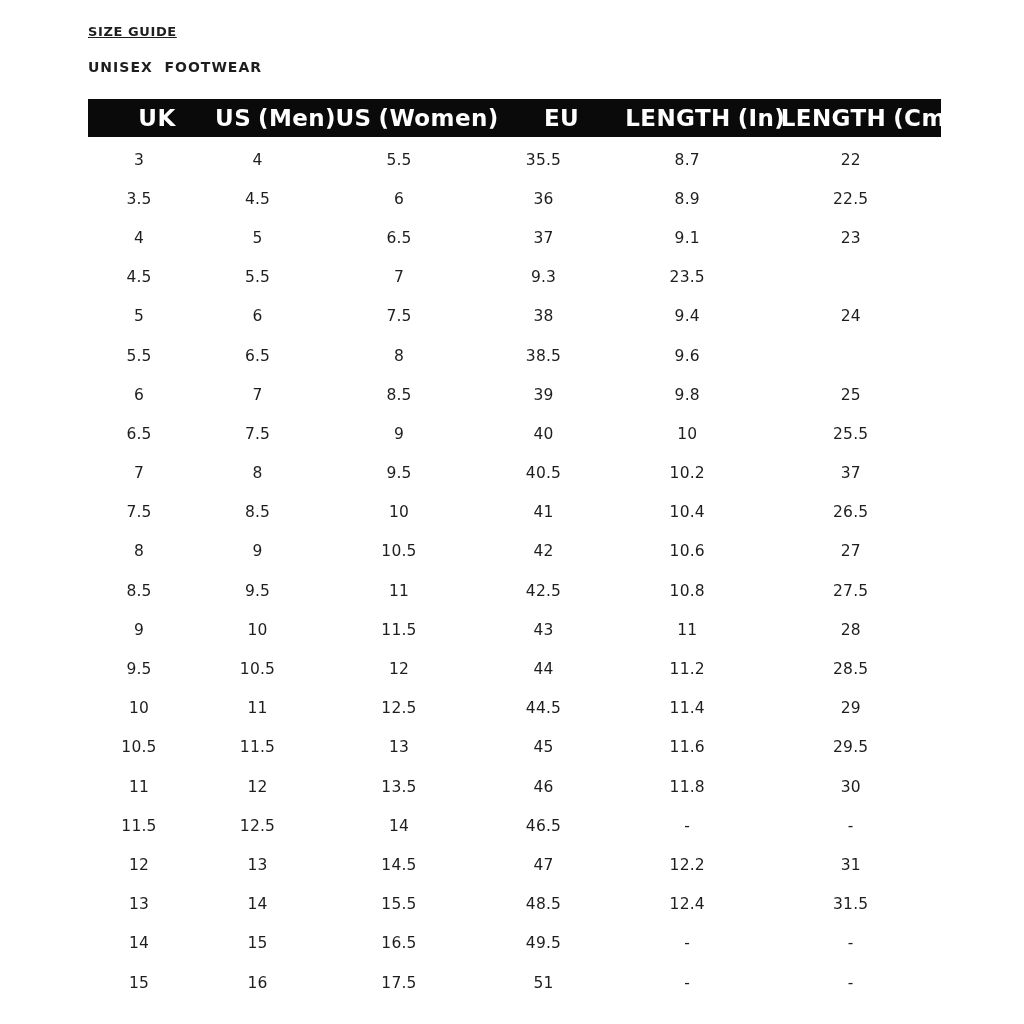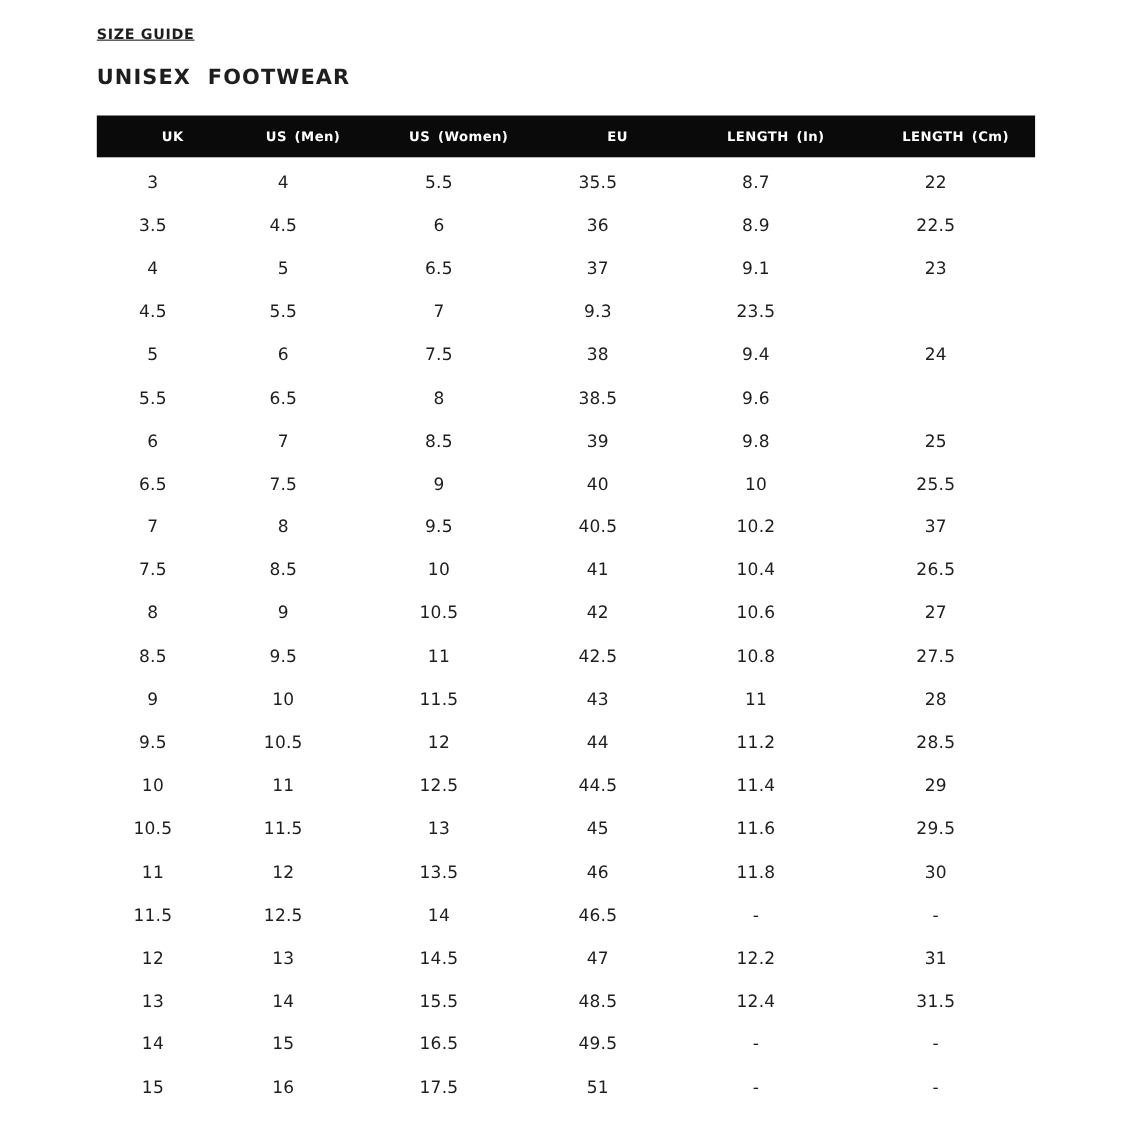--- a/index.html
+++ b/index.html
@@ -24,21 +24,21 @@
   }
   .kicker {
     font-size: 13px;
     font-weight: 700;
     letter-spacing: 0.6px;
     color: var(--body-text);
     text-decoration: underline;
   }
   .title {
     margin-top: 20px;
-    font-size: 19px;
+    font-size: 14px;
     font-weight: 700;
     letter-spacing: 1px;
     white-space: pre;
     color: var(--body-text);
   }
   .size-table {
     margin-top: 24px;
     width: 853px;
   }
   .thead {
@@ -46,21 +46,21 @@
     grid-template-columns: 11.96% 15.83% 17.35% 16.53% 17.17% 21.16%;
     background: var(--header-bg);
     height: 38px;
     align-items: center;
   }
   .th {
     display: flex;
     justify-content: center;
     align-items: center;
     color: var(--header-text);
-    font-size: 12px;
+    font-size: 23px;
     font-weight: 700;
     letter-spacing: 0.4px;
     white-space: nowrap;
     padding-left: 36px;
   }
   .th .unit {
     font-weight: 700;
     margin-left: 7px;
   }
   .th .unit:empty { display: none; }

